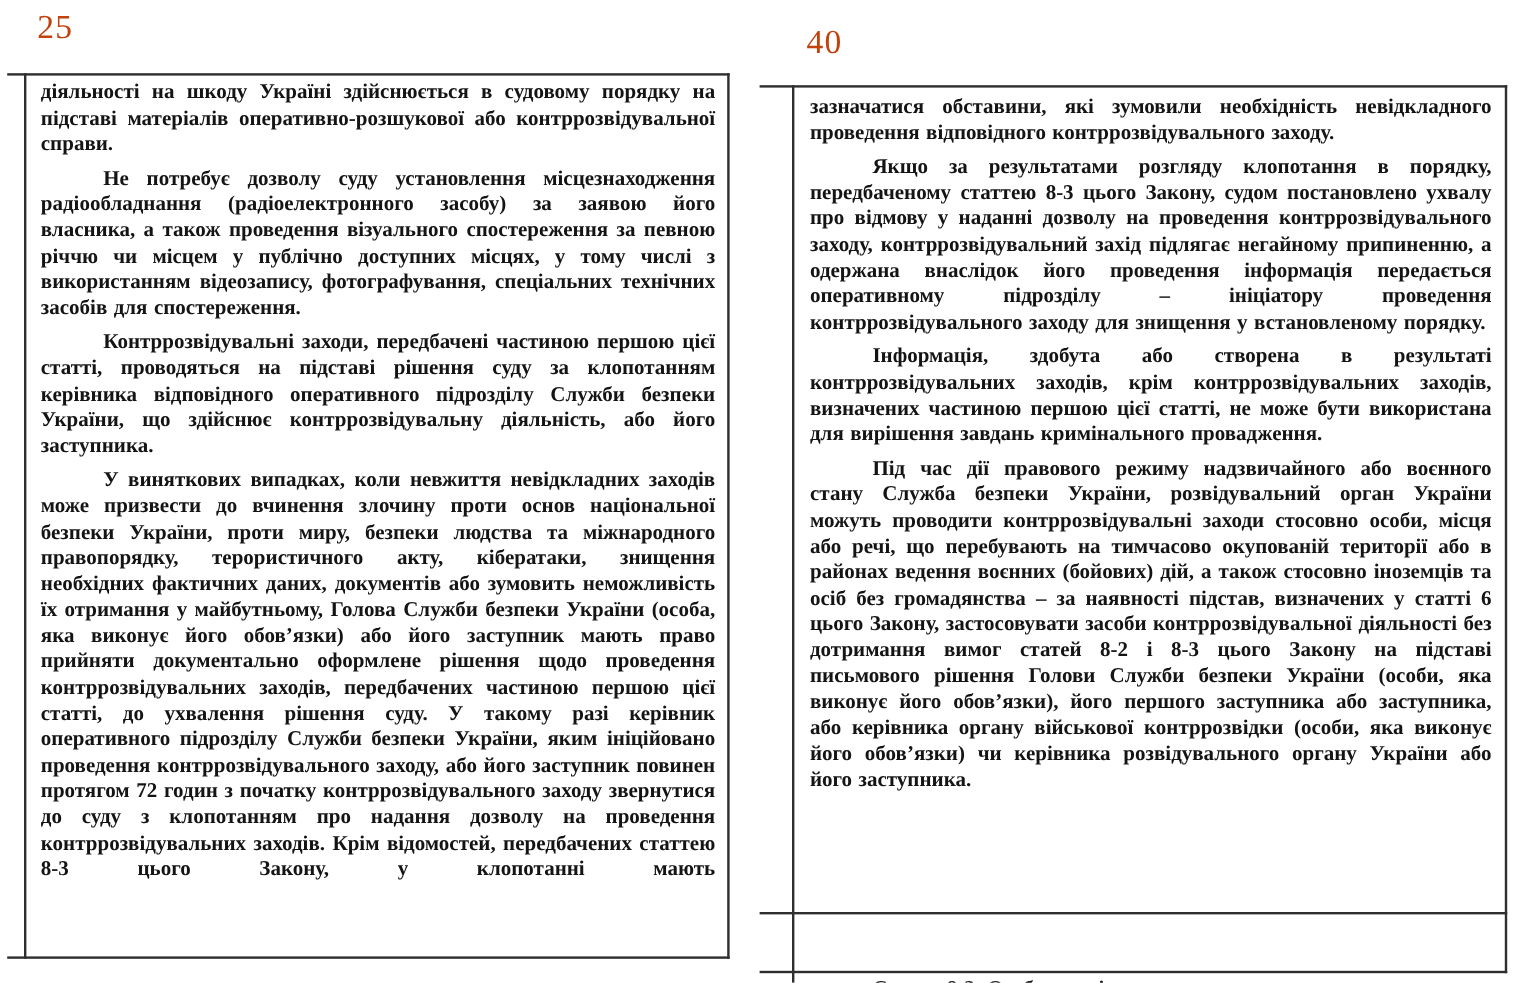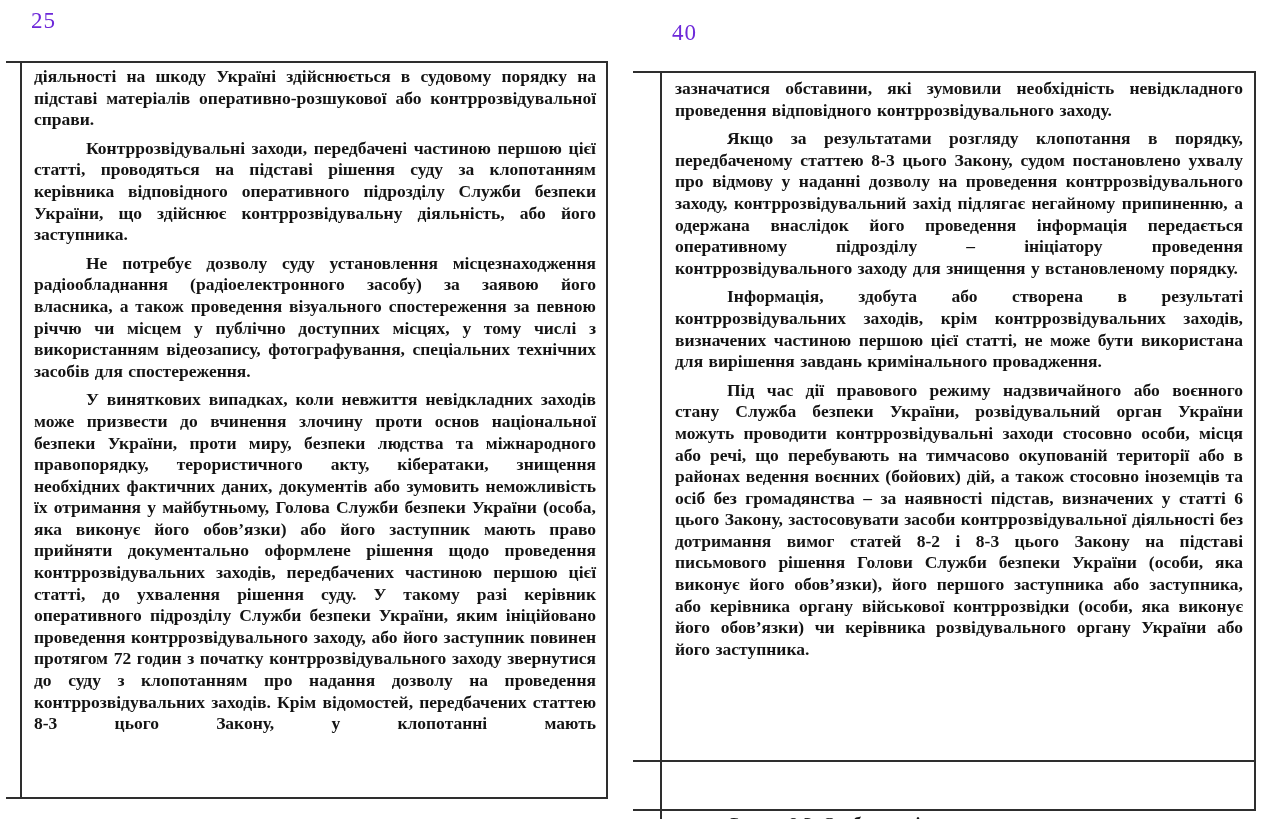--- a/index.html
+++ b/index.html
@@ -2,21 +2,21 @@
 <html><head>
 <meta charset="utf-8">
 <style>
   html,body{margin:0;padding:0;}
   body{
     width:1280px;height:819px;position:relative;background:#ffffff;
     font-family:"Liberation Serif","DejaVu Serif",serif;
     overflow:hidden;
   }
   .page-number{
-    position:absolute;font-size:23px;font-weight:400;color:#6d28d9;
+    position:absolute;font-size:28px;font-weight:400;color:#c2410c;
     letter-spacing:1px;
   }
   #page25-number{left:31px;top:8px;}
   #page26-number{left:672px;top:20px;}
   .bline{position:absolute;background:#2e2e2e;}
   .text-cell{
     position:absolute;box-sizing:border-box;overflow:hidden;
     color:#141414;
   }
   #page25-text{left:22px;top:64px;width:585px;height:734px;padding:2px 11px 0 12px;}
@@ -35,22 +35,22 @@
 
 <div class="page-number" id="page25-number">25</div>
 
 <div class="bline" style="left:6px;top:61px;width:602px;height:2px;"></div>
 <div class="bline" style="left:6px;top:797px;width:602px;height:2px;"></div>
 <div class="bline" style="left:20px;top:61px;width:2px;height:738px;"></div>
 <div class="bline" style="left:606px;top:61px;width:2px;height:738px;"></div>
 
 <div class="text-cell" id="page25-text">
     <p class="no-indent">діяльності на шкоду Україні здійснюється в судовому порядку на підставі матеріалів оперативно-розшукової або контррозвідувальної справи.</p>
+    <p>Не потребує дозволу суду установлення місцезнаходження радіообладнання (радіоелектронного засобу) за заявою його власника, а також проведення візуального спостереження за певною річчю чи місцем у публічно доступних місцях, у тому числі з використанням відеозапису, фотографування, спеціальних технічних засобів для спостереження.</p>
     <p>Контррозвідувальні заходи, передбачені частиною першою цієї статті, проводяться на підставі рішення суду за клопотанням керівника відповідного оперативного підрозділу Служби безпеки України, що здійснює контррозвідувальну діяльність, або його заступника.</p>
-    <p>Не потребує дозволу суду установлення місцезнаходження радіообладнання (радіоелектронного засобу) за заявою його власника, а також проведення візуального спостереження за певною річчю чи місцем у публічно доступних місцях, у тому числі з використанням відеозапису, фотографування, спеціальних технічних засобів для спостереження.</p>
     <p class="justify-last">У виняткових випадках, коли невжиття невідкладних заходів може призвести до вчинення злочину проти основ національної безпеки України, проти миру, безпеки людства та міжнародного правопорядку, терористичного акту, кібератаки, знищення необхідних фактичних даних, документів або зумовить неможливість їх отримання у майбутньому, Голова Служби безпеки України (особа, яка виконує його обов’язки) або його заступник мають право прийняти документально оформлене рішення щодо проведення контррозвідувальних заходів, передбачених частиною першою цієї статті, до ухвалення рішення суду. У такому разі керівник оперативного підрозділу Служби безпеки України, яким ініційовано проведення контррозвідувального заходу, або його заступник повинен протягом 72 годин з початку контррозвідувального заходу звернутися до суду з клопотанням про надання дозволу на проведення контррозвідувальних заходів. Крім відомостей, передбачених статтею 8-3 цього Закону, у клопотанні мають</p>
   </div>
 
 <div class="page-number" id="page26-number">40</div>
 
 <div class="bline" style="left:633px;top:71px;width:623px;height:2px;"></div>
 <div class="bline" style="left:633px;top:760px;width:623px;height:2px;"></div>
 <div class="bline" style="left:633px;top:809px;width:623px;height:2px;"></div>
 <div class="bline" style="left:660px;top:71px;width:2px;height:748px;"></div>
 <div class="bline" style="left:1254px;top:71px;width:2px;height:740px;"></div>

